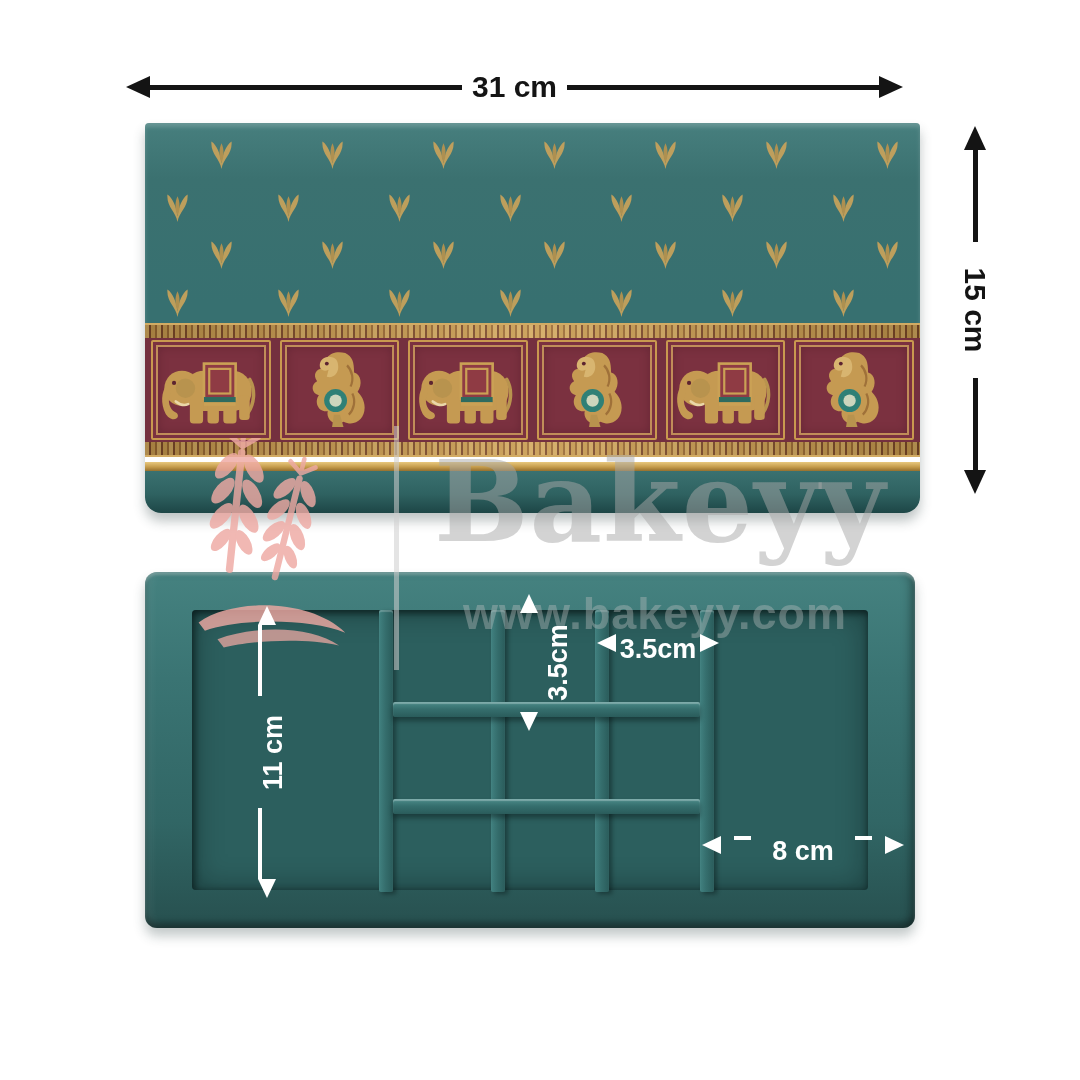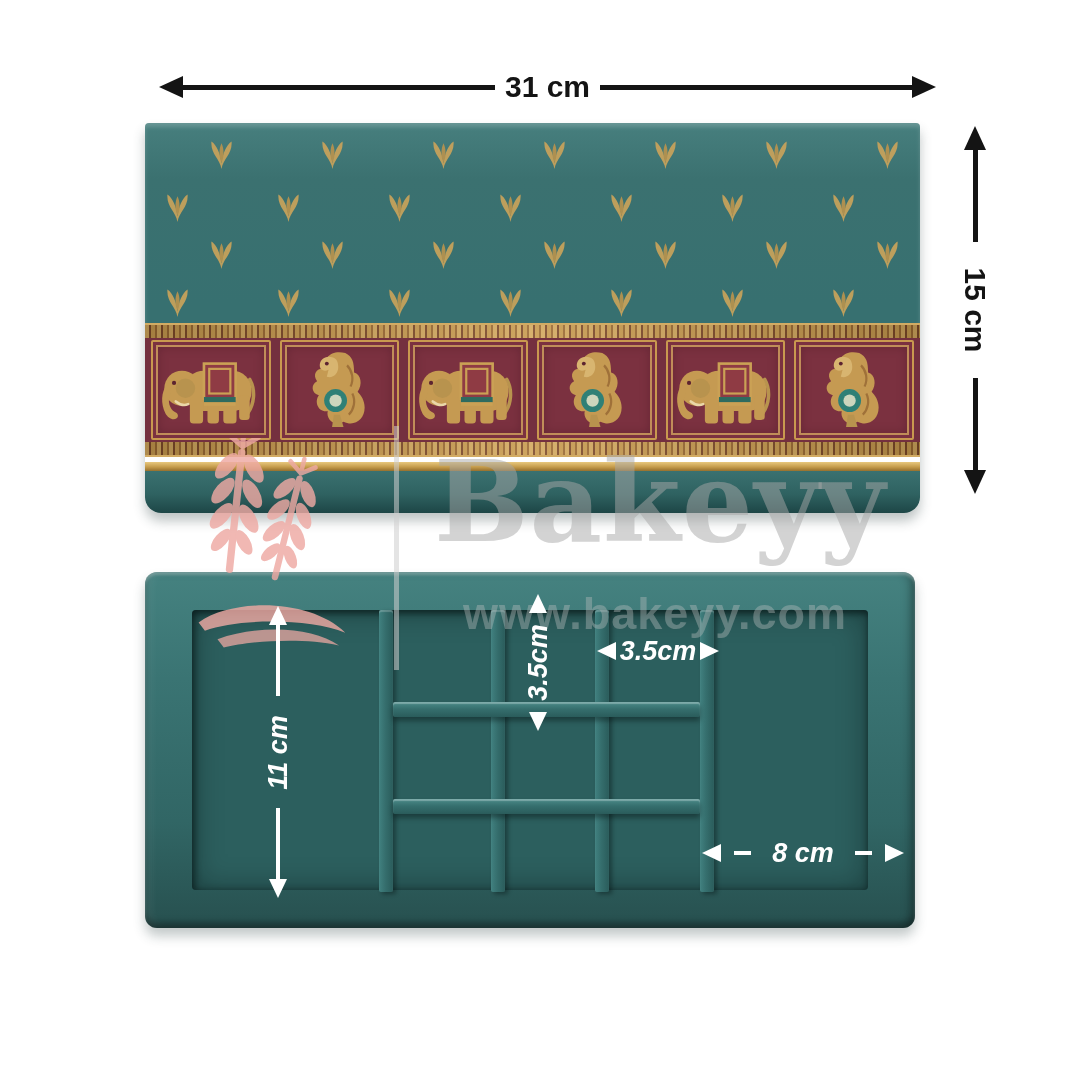--- a/index.html
+++ b/index.html
@@ -15,21 +15,21 @@
   .ah.l{border-top:11px solid transparent;border-bottom:11px solid transparent;border-right:24px solid var(--dim-dark);}
   .ah.r{border-top:11px solid transparent;border-bottom:11px solid transparent;border-left:24px solid var(--dim-dark);}
   .ah.u{border-left:11px solid transparent;border-right:11px solid transparent;border-bottom:24px solid var(--dim-dark);}
   .ah.d{border-left:11px solid transparent;border-right:11px solid transparent;border-top:24px solid var(--dim-dark);}
   .dim.vert{flex-direction:column;}
   .rotcw{transform:rotate(90deg);white-space:nowrap;}
   .rotccw{transform:rotate(-90deg);white-space:nowrap;}
   .vlabel-box{display:flex;align-items:center;justify-content:center;height:120px;width:36px;margin:8px 0;}
 
   
-  .wdim{position:absolute;display:flex;align-items:center;z-index:6;font-style:italic;}
+  .wdim{position:absolute;display:flex;align-items:flex-start;z-index:6;}
   .wdim .seg-h{flex:1;height:4px;background:var(--dim-light);}
   .wdim .seg-v{flex:1;width:4px;background:var(--dim-light);}
   .wdim-label{font-weight:bold;font-size:27px;color:var(--dim-light);margin:0 8px;white-space:nowrap;}
   .wah{width:0;height:0;flex:0 0 auto;}
   .wah.l{border-top:9px solid transparent;border-bottom:9px solid transparent;border-right:19px solid var(--dim-light);}
   .wah.r{border-top:9px solid transparent;border-bottom:9px solid transparent;border-left:19px solid var(--dim-light);}
   .wah.u{border-left:9px solid transparent;border-right:9px solid transparent;border-bottom:19px solid var(--dim-light);}
   .wah.d{border-left:9px solid transparent;border-right:9px solid transparent;border-top:19px solid var(--dim-light);}
   .wdim.vert{flex-direction:column;}
   .wvlabel-box{display:flex;align-items:center;justify-content:center;height:104px;width:32px;margin:4px 0;}
@@ -160,21 +160,21 @@
           <g stroke="none">
             <path d="M14 176 C48 152 122 154 154 186 C120 172 52 172 20 184 Z"></path>
             <path d="M32 192 C72 178 122 180 148 198 C112 190 62 194 38 200 Z" opacity=".9"></path>
             <circle cx="86" cy="168" r="6"></circle>
           </g>
         </g>
       </symbol>
     </defs>
   </svg>
 
-  <div class="dim" style="left:159px;top:70px;width:777px;height:34px;">
+  <div class="dim" style="left:126px;top:70px;width:777px;height:34px;">
     <div class="ah l"></div>
     <div class="seg-h"></div>
     <span class="dim-label">31 cm</span>
     <div class="seg-h"></div>
     <div class="ah r"></div>
   </div>
 
   <div class="dim vert" style="left:955px;top:126px;width:40px;height:368px;">
     <div class="ah u"></div>
     <div class="seg-v"></div>

